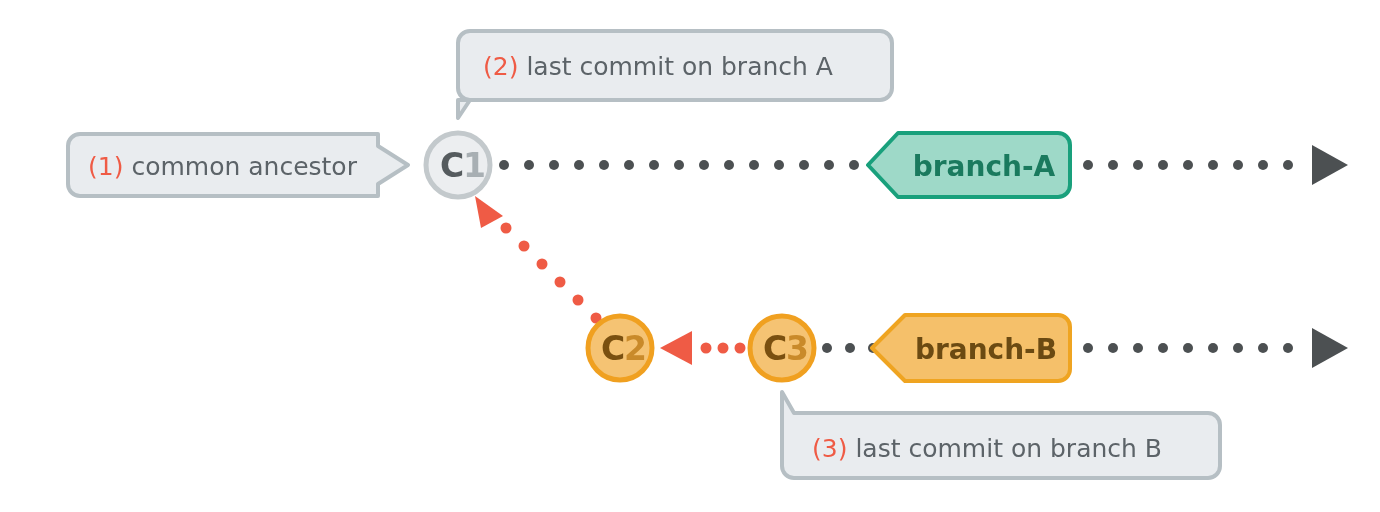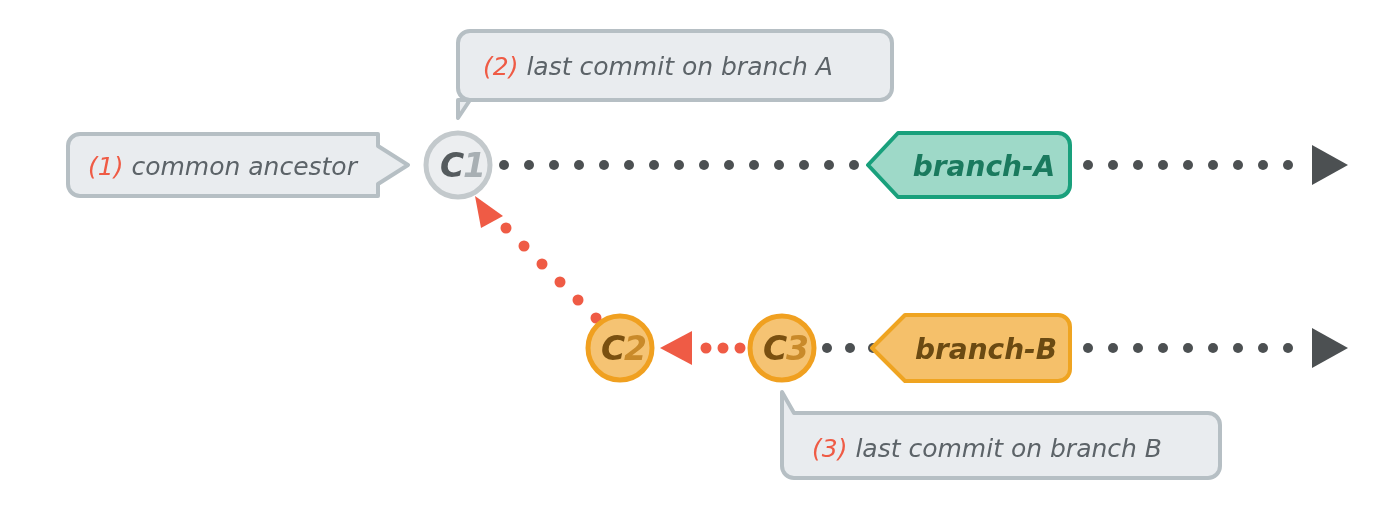--- a/index.html
+++ b/index.html
@@ -9,21 +9,20 @@
   }
   body {
     font-family: "DejaVu Sans", sans-serif;
   }
   #canvas {
     position: relative;
     width: 1380px;
     height: 512px;
     background: #ffffff;
     overflow: hidden;
-    font-style: italic;
   }
   #diagram-svg {
     position: absolute;
     top: 0;
     left: 0;
     width: 1380px;
     height: 512px;
   }
   .callout-text {
     font-family: "DejaVu Sans", sans-serif;

